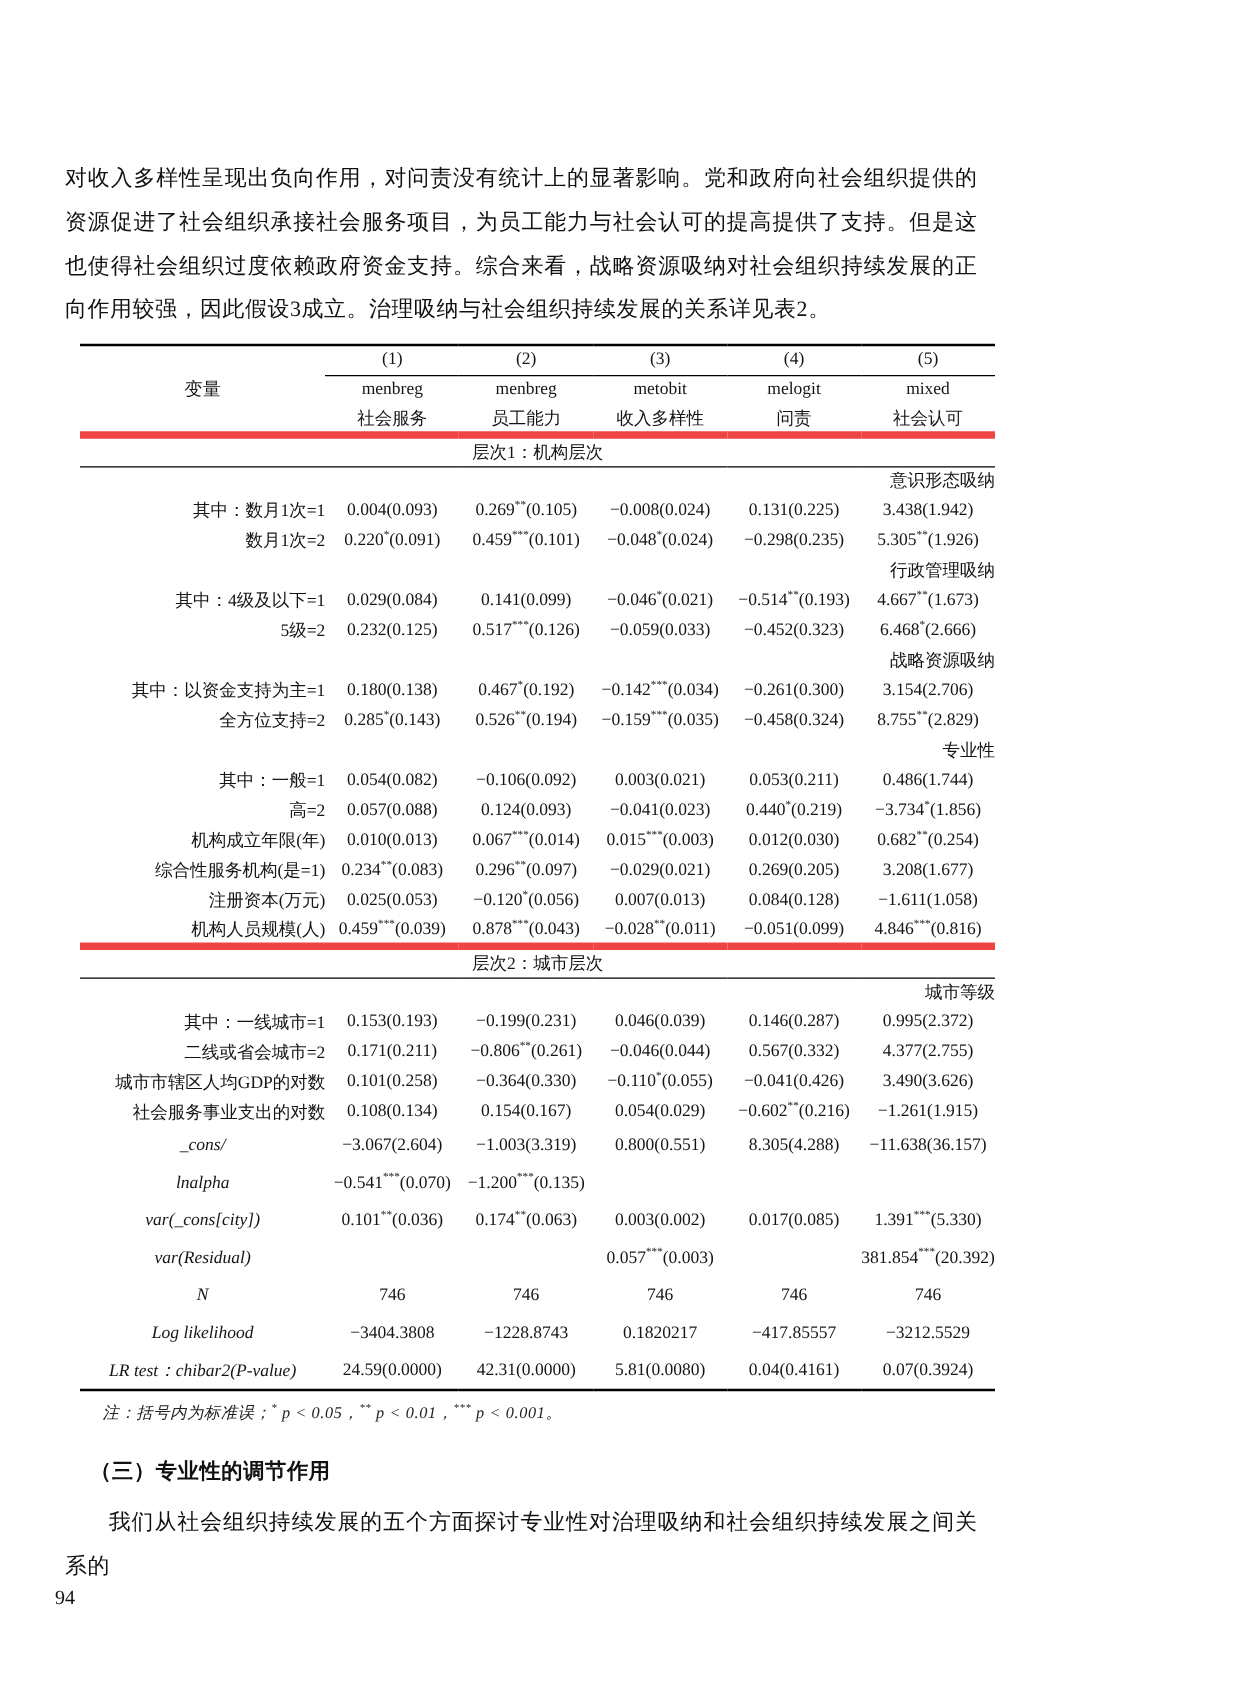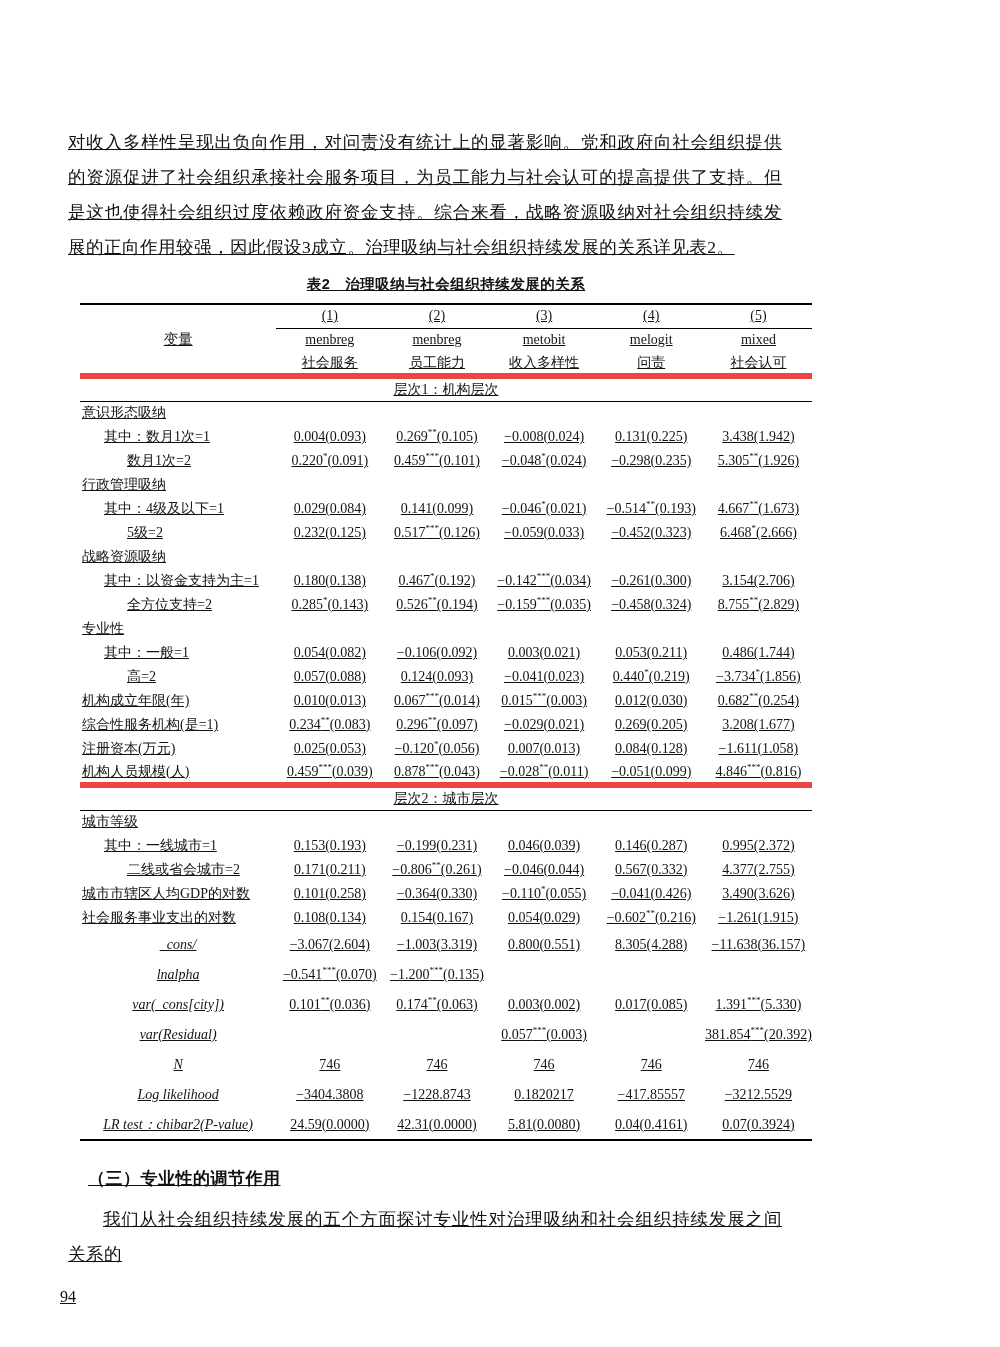--- a/index.html
+++ b/index.html
@@ -2,21 +2,21 @@
 <html><head>
 <meta charset="utf-8">
 <style>
   * { box-sizing: border-box; margin: 0; padding: 0; }
   html, body { background: #ffffff; }
   body {
     width: 1000px; height: 1347px;
     font-family: "Liberation Serif", "DejaVu Serif", serif;
     color: #111; overflow: hidden;
   }
-  .page { width: 904px; height: 1347px; padding: 125px 122px 0 68px; position: relative; text-decoration: underline; }
+  .page { width: 904px; height: 1347px; padding: 125px 122px 0 52px; position: relative; }
 
   .body-par {
     font-size: 17.5px; line-height: 35px; text-align: justify;
     letter-spacing: 0.5px;
   }
 
   .table-block { margin-top: 10px; margin-left: 12px; width: 732px; }
   .table-title {
     font-family: "Liberation Sans", "DejaVu Sans", sans-serif;
     font-weight: bold; font-size: 14.5px; text-align: center;
@@ -37,21 +37,21 @@
   table.reg thead th { height: 24px; text-align: center; }
   table.reg th.num-cell { border-bottom: 1px solid #000; }
   table.reg th.var-cell { border-bottom: 1px solid #000; text-align: center; font-size: 14.5px; }
   table.reg tr.dep-row th { border-bottom: 1px solid #c2410c; }
 
   table.reg td { height: 24px; }
   table.reg tr.section td {
     text-align: center; height: 25px;
     border-top: 6px solid #ef4444; border-bottom: 1px solid #000;
   }
-  table.reg td.lbl { text-align: left; padding-left: 2px; }
+  table.reg td.lbl { text-align: right; padding-left: 2px; }
   table.reg td.lbl.ind1 { padding-left: 24px; }
   table.reg td.lbl.ind2 { padding-left: 47px; }
   table.reg td.val { text-align: center; }
   table.reg tr.stat td { height: 30px; text-align: center; }
   table.reg tr.stat td.lbl {
     text-align: center; font-style: italic; padding-left: 0;
     font-family: "Liberation Serif", "DejaVu Serif", serif;
   }
   table.reg sup { font-size: 9px; line-height: 0; vertical-align: super; letter-spacing: 0; }
 
@@ -60,31 +60,30 @@
     font-size: 13px; font-style: italic; color: #222; letter-spacing: 0.5px;
   }
   .table-note sup { font-size: 8.5px; }
 
   .section-heading {
     font-family: "Liberation Sans", "DejaVu Sans", sans-serif;
     font-weight: bold; font-size: 17px;
     margin-top: 26px; padding-left: 20px; letter-spacing: 0.5px;
   }
   .body-par.indent { text-indent: 2em; margin-top: 12px; }
-  .page-number { margin-top: 16px; font-size: 16px; margin-left: -8px; }
+  .page-number { font-size: 16px; margin-left: -8px; }
 </style>
 </head>
 <body>
 
 <div class="page">
 
   <p class="body-par">对收入多样性呈现出负向作用，对问责没有统计上的显著影响。党和政府向社会组织提供的资源促进了社会组织承接社会服务项目，为员工能力与社会认可的提高提供了支持。但是这也使得社会组织过度依赖政府资金支持。综合来看，战略资源吸纳对社会组织持续发展的正向作用较强，因此假设3成立。治理吸纳与社会组织持续发展的关系详见表2。</p>
 
   <div class="table-block">
-    <div class="table-title">表2　治理吸纳与社会组织持续发展的关系</div>
     <table class="reg">
         <colgroup>
           <col class="c-lbl">
           <col class="c-val">
           <col class="c-val">
           <col class="c-val">
           <col class="c-val">
           <col class="c-val">
         </colgroup>
         <thead>
@@ -312,20 +311,21 @@
           <tr class="stat">
             <td class="lbl">LR test：chibar2(P-value)</td>
             <td class="val">24.59(0.0000)</td>
             <td class="val">42.31(0.0000)</td>
             <td class="val">5.81(0.0080)</td>
             <td class="val">0.04(0.4161)</td>
             <td class="val">0.07(0.3924)</td>
           </tr>
         </tbody>
       </table>
+    <div class="table-note">注：括号内为标准误；<sup>*</sup> p &lt; 0.05，<sup>**</sup> p &lt; 0.01，<sup>***</sup> p &lt; 0.001。</div>
   </div>
 
   <p class="section-heading">（三）专业性的调节作用</p>
 
   <p class="body-par indent">我们从社会组织持续发展的五个方面探讨专业性对治理吸纳和社会组织持续发展之间关系的</p>
 
   <div class="page-number">94</div>
 
 </div>
 

